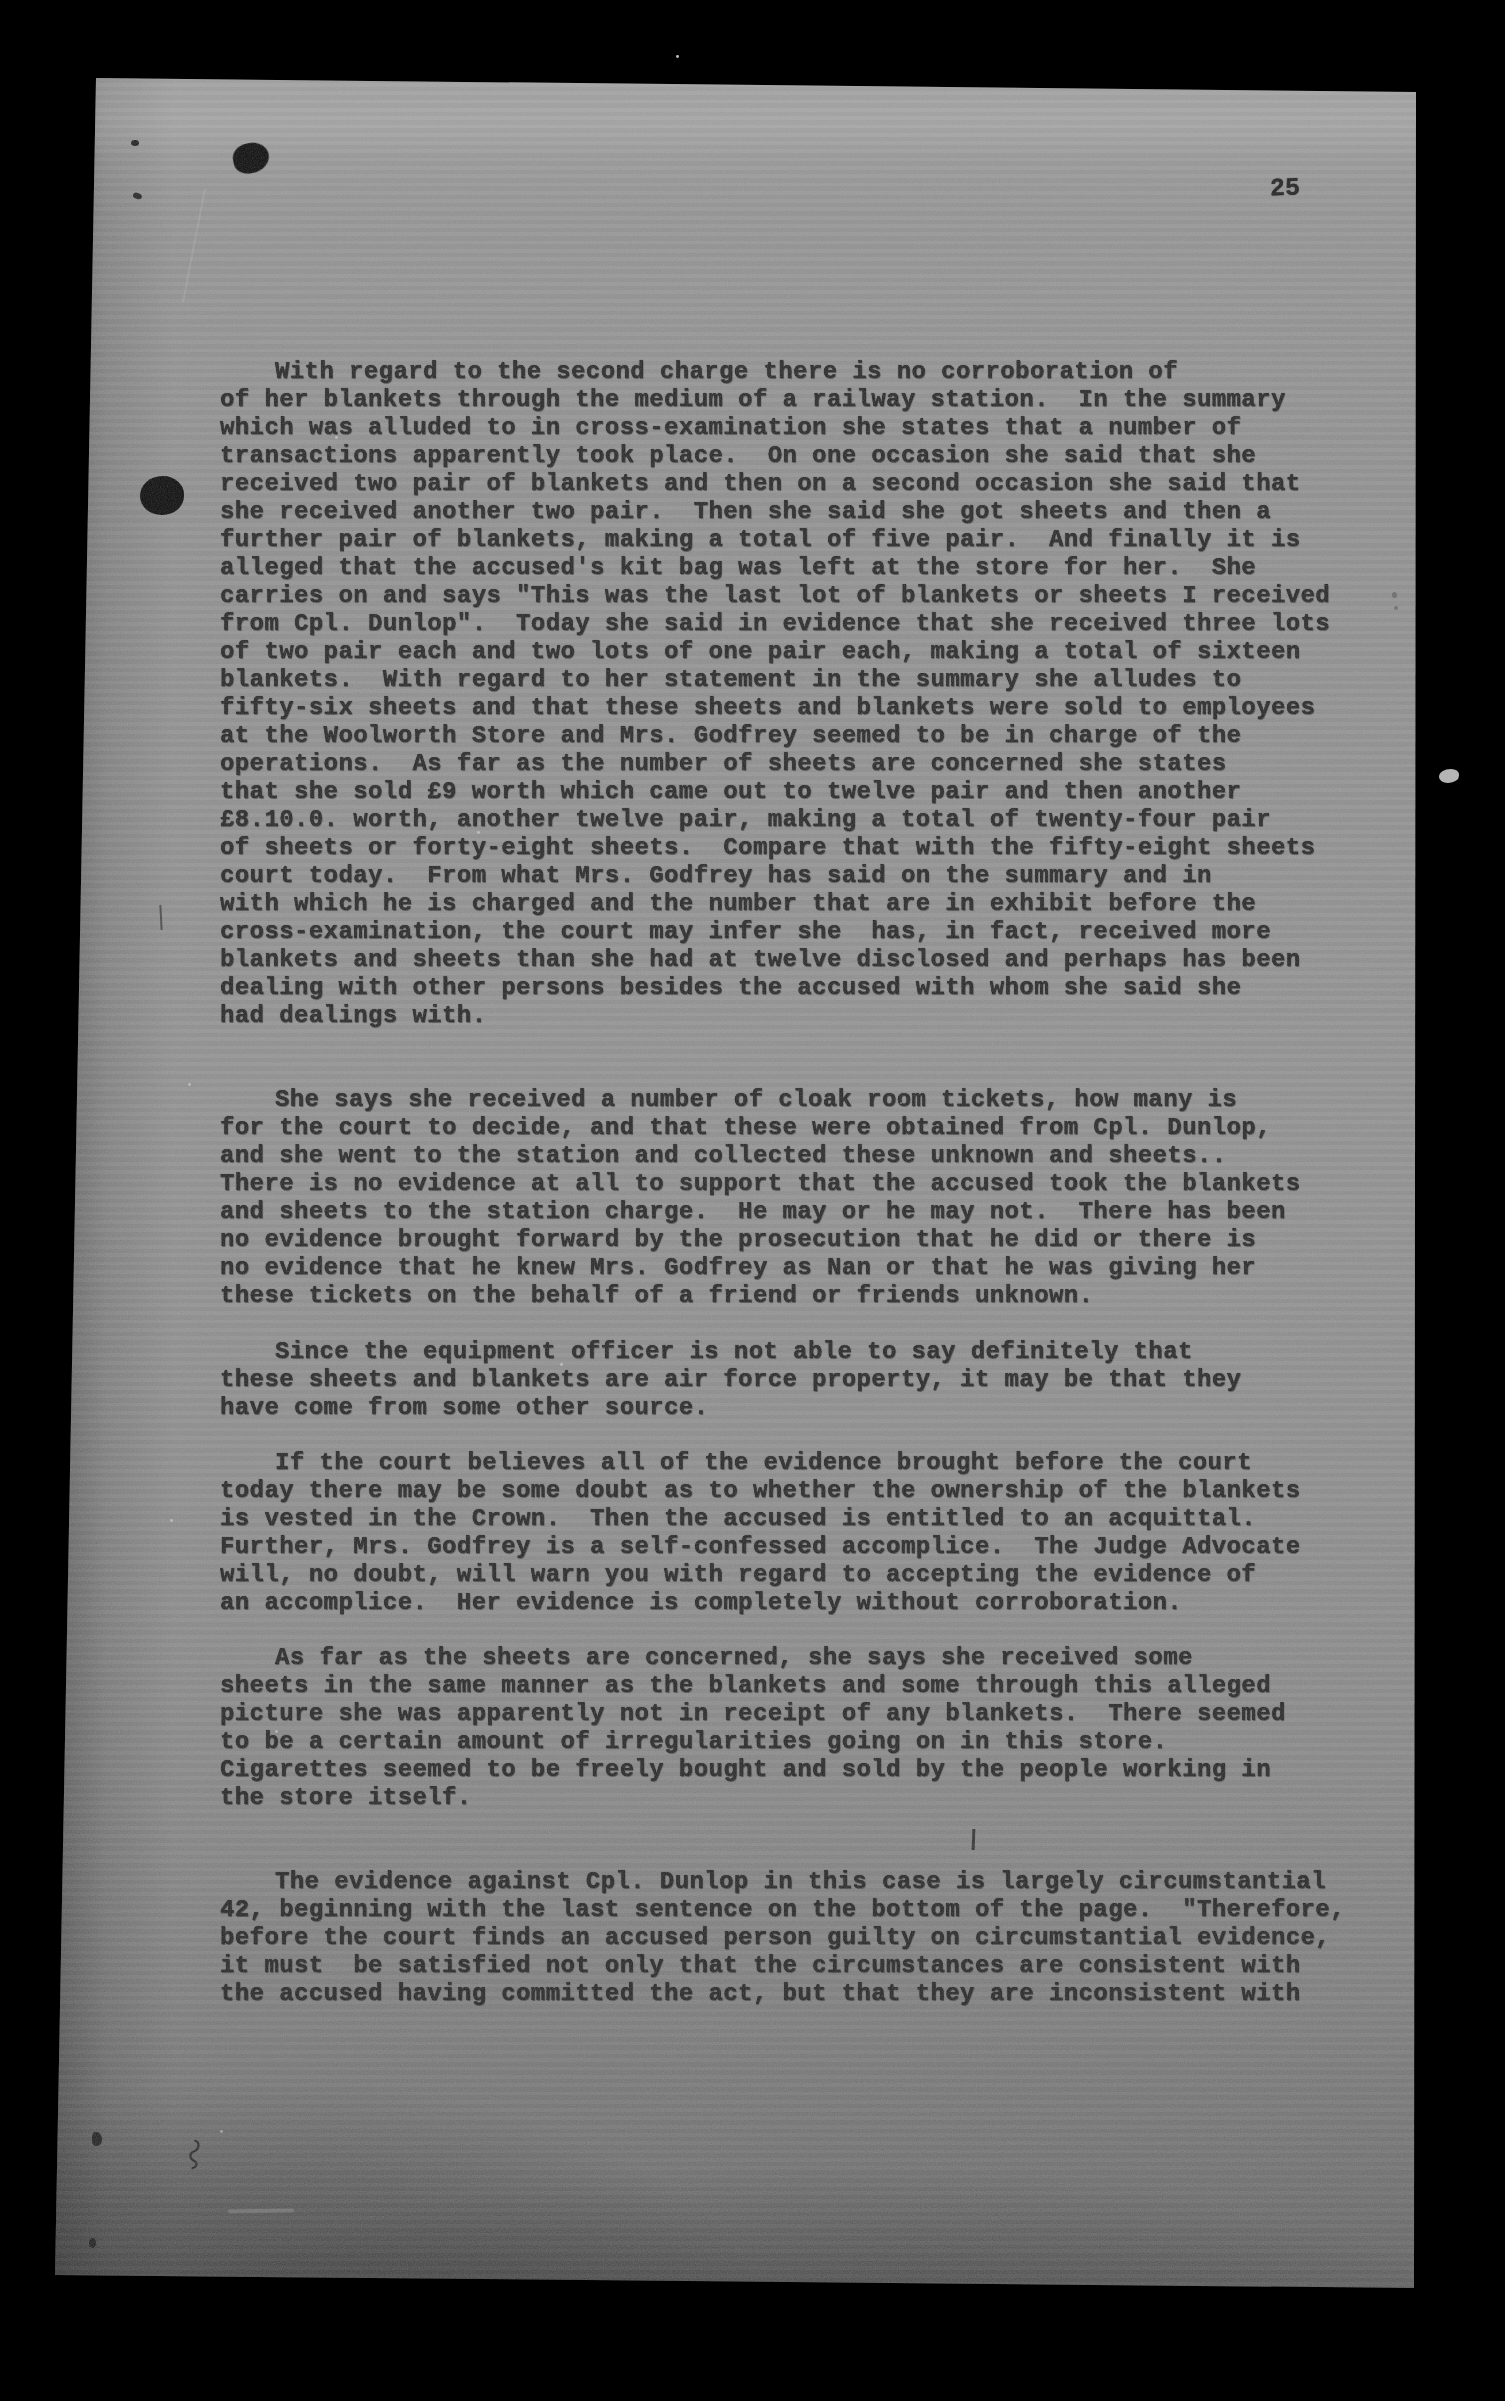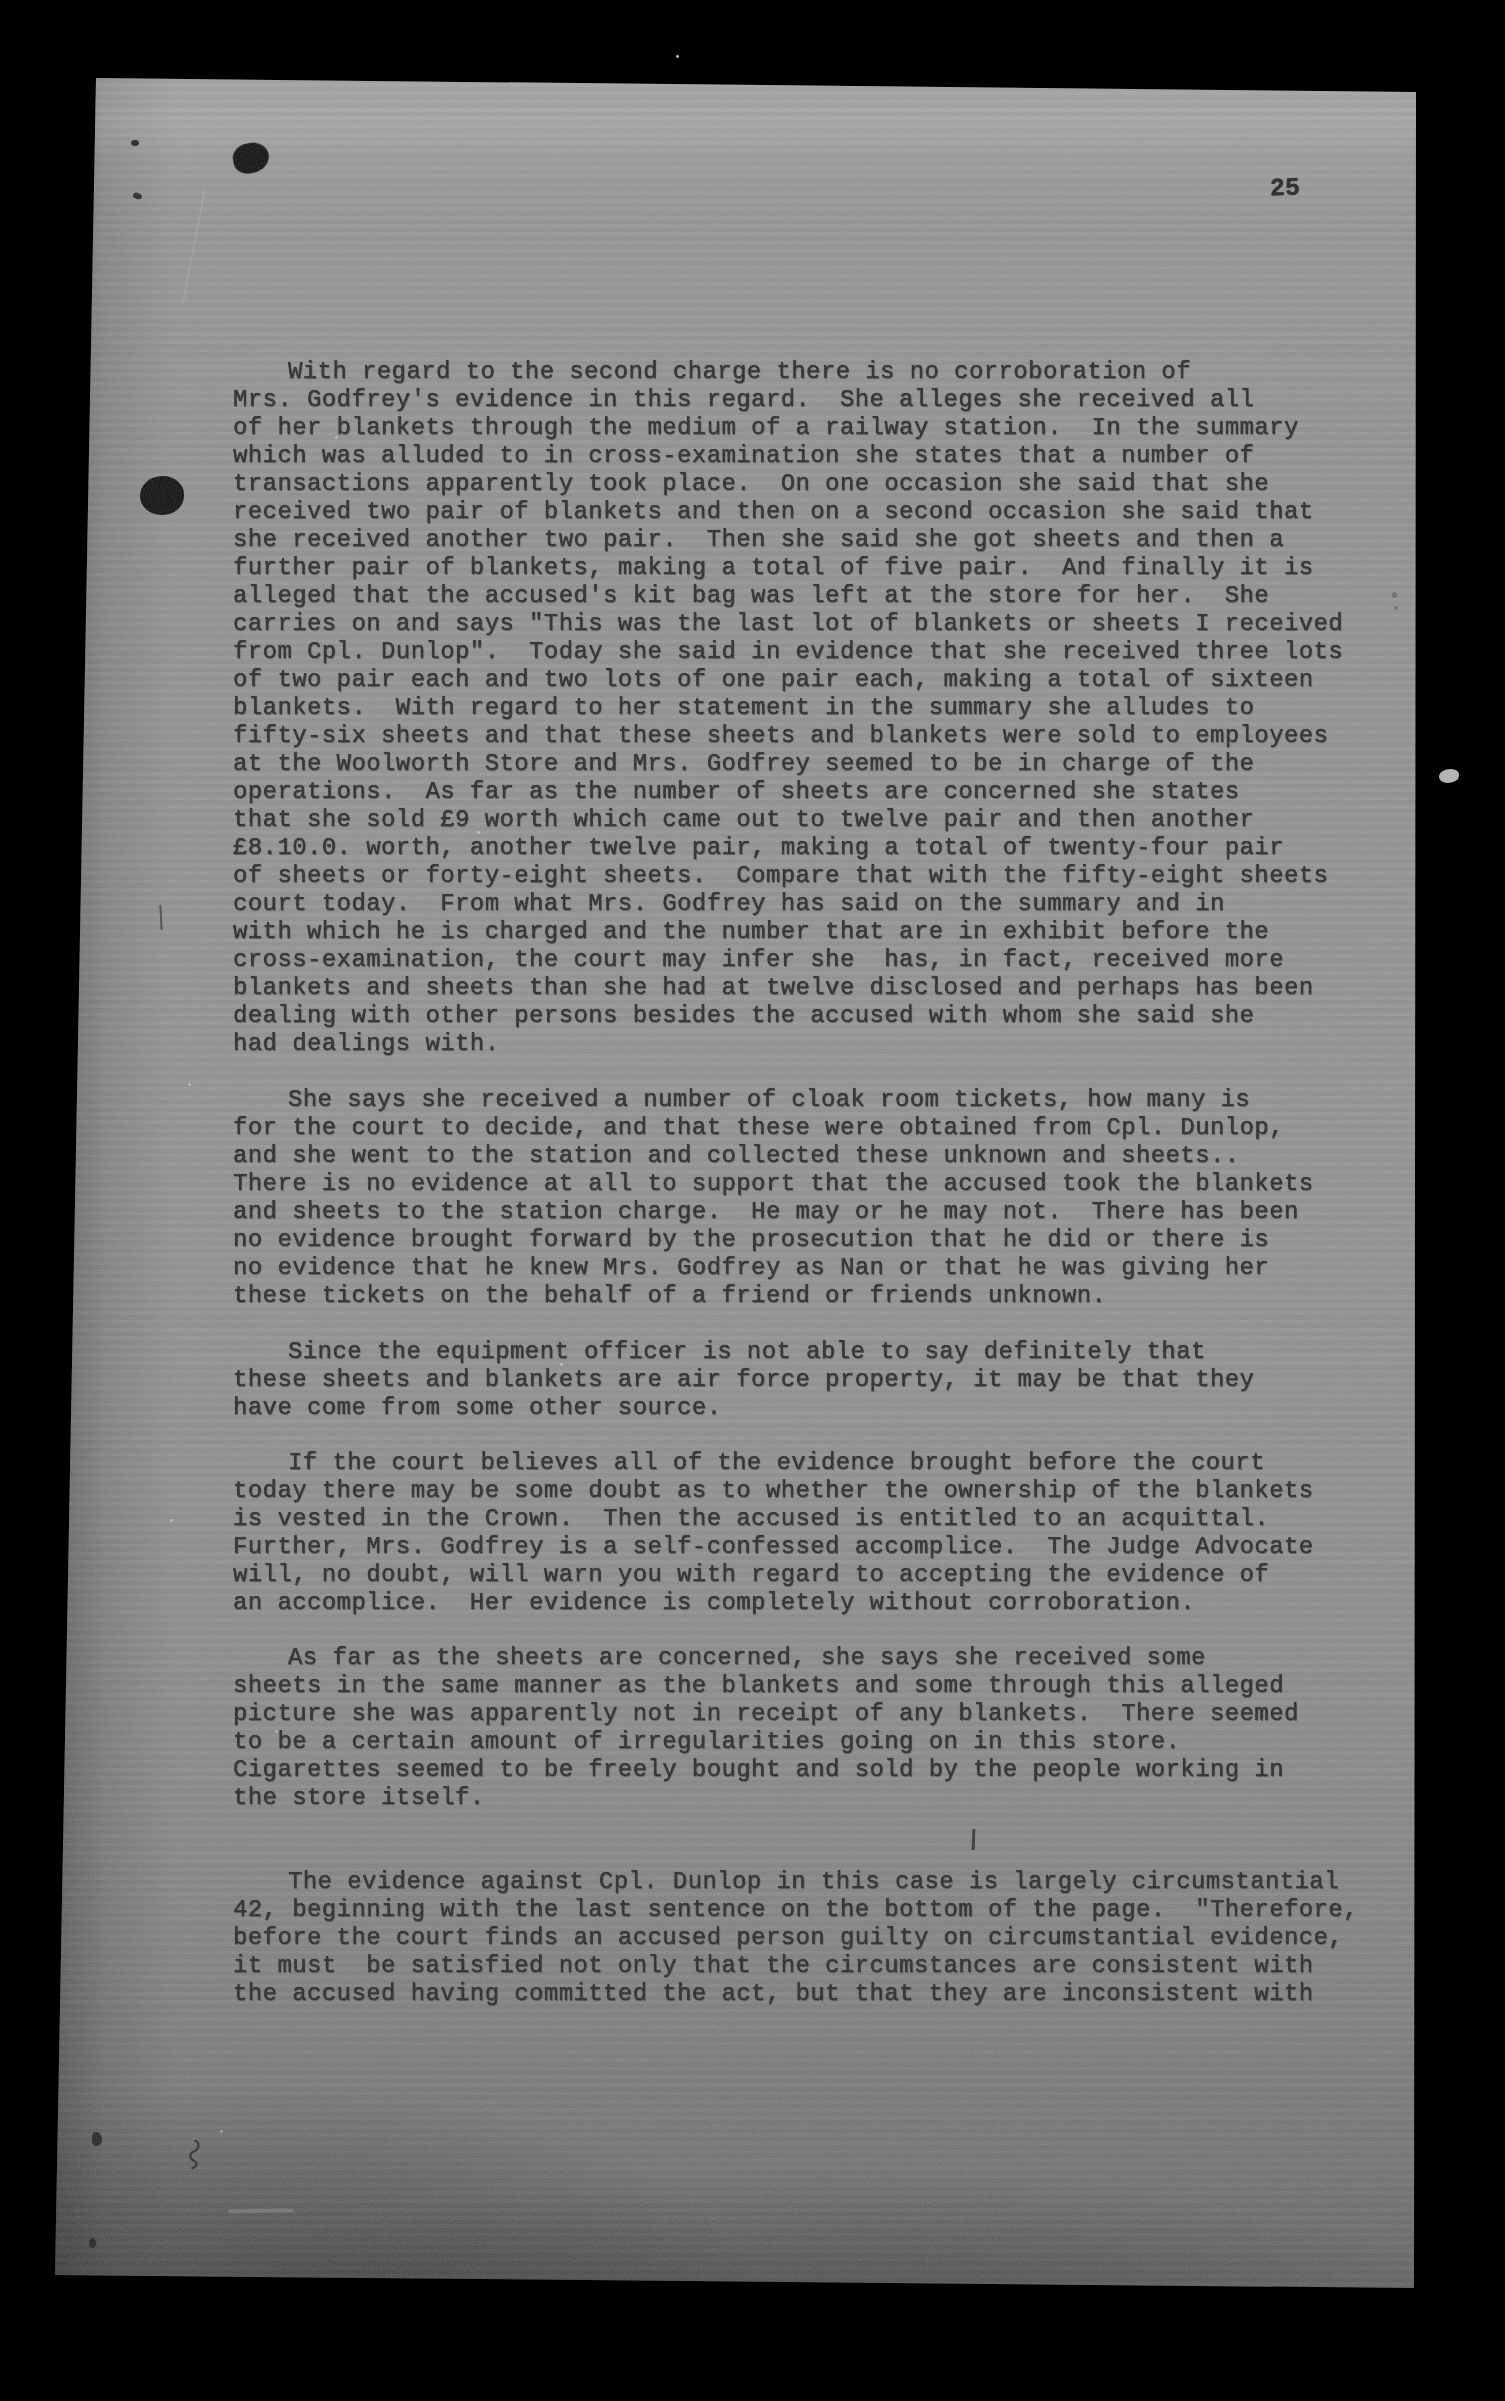--- a/index.html
+++ b/index.html
@@ -18,22 +18,22 @@
   }
   .banding{position:absolute;inset:0;
     clip-path:polygon(96px 78px,1416px 92px,1414px 2288px,55px 2275px);
     background:repeating-linear-gradient(180deg, rgba(255,255,255,0.022) 0 3.7px, rgba(0,0,0,0.03) 3.7px 8.3px);
     pointer-events:none;}
   .grain{position:absolute;inset:0;
     clip-path:polygon(96px 78px,1416px 92px,1414px 2288px,55px 2275px);
     pointer-events:none;}
   
   #textlayer{position:absolute;inset:0;color:var(--ink,#232323);}
-  .para{position:absolute;left:233px;width:1157px;font-size:24px;line-height:28px;
-        font-weight:400;letter-spacing:0.4px;
+  .para{position:absolute;left:220px;width:1157px;font-size:24px;line-height:28px;
+        font-weight:700;letter-spacing:0.4px;
         text-shadow:0 0 0.9px rgba(15,15,15,0.85), 0.6px 0.6px 0.7px rgba(25,25,25,0.5);}
   .para .line{white-space:pre;}
   .para .line:first-child{padding-left:55px;}
   .para0{top:358px;} .para1{top:1086px;} .para2{top:1338px;}
   .para3{top:1449px;} .para4{top:1644px;} .para5{top:1868px;}
   #pagenum{position:absolute;left:1270px;top:174px;font-size:25px;font-weight:700;
            color:#1d1d1d;text-shadow:0 0 1.1px rgba(10,10,10,0.9);transform:rotate(-2deg);}
   
   .blot{position:absolute;background:#080808;border-radius:50%;filter:blur(0.6px);}
   #blot-a{left:233px;top:143px;width:36px;height:30px;transform:rotate(-12deg);border-radius:48% 52% 55% 45%;}
@@ -65,21 +65,20 @@
 <div id="canvas" style="--ink: #232323;">
 
   <div class="paper"></div>
   <div class="banding"></div>
 
   <div id="textlayer">
     <div id="pagenum">25</div>
     <div id="paragraphs">
         <div class="para para0">
           <div class="line">With regard to the second charge there is no corroboration of</div>
-          <div class="line">Mrs. Godfrey's evidence in this regard.  She alleges she received all</div>
           <div class="line">of her blankets through the medium of a railway station.  In the summary</div>
           <div class="line">which was alluded to in cross-examination she states that a number of</div>
           <div class="line">transactions apparently took place.  On one occasion she said that she</div>
           <div class="line">received two pair of blankets and then on a second occasion she said that</div>
           <div class="line">she received another two pair.  Then she said she got sheets and then a</div>
           <div class="line">further pair of blankets, making a total of five pair.  And finally it is</div>
           <div class="line">alleged that the accused's kit bag was left at the store for her.  She</div>
           <div class="line">carries on and says "This was the last lot of blankets or sheets I received</div>
           <div class="line">from Cpl. Dunlop".  Today she said in evidence that she received three lots</div>
           <div class="line">of two pair each and two lots of one pair each, making a total of sixteen</div>

